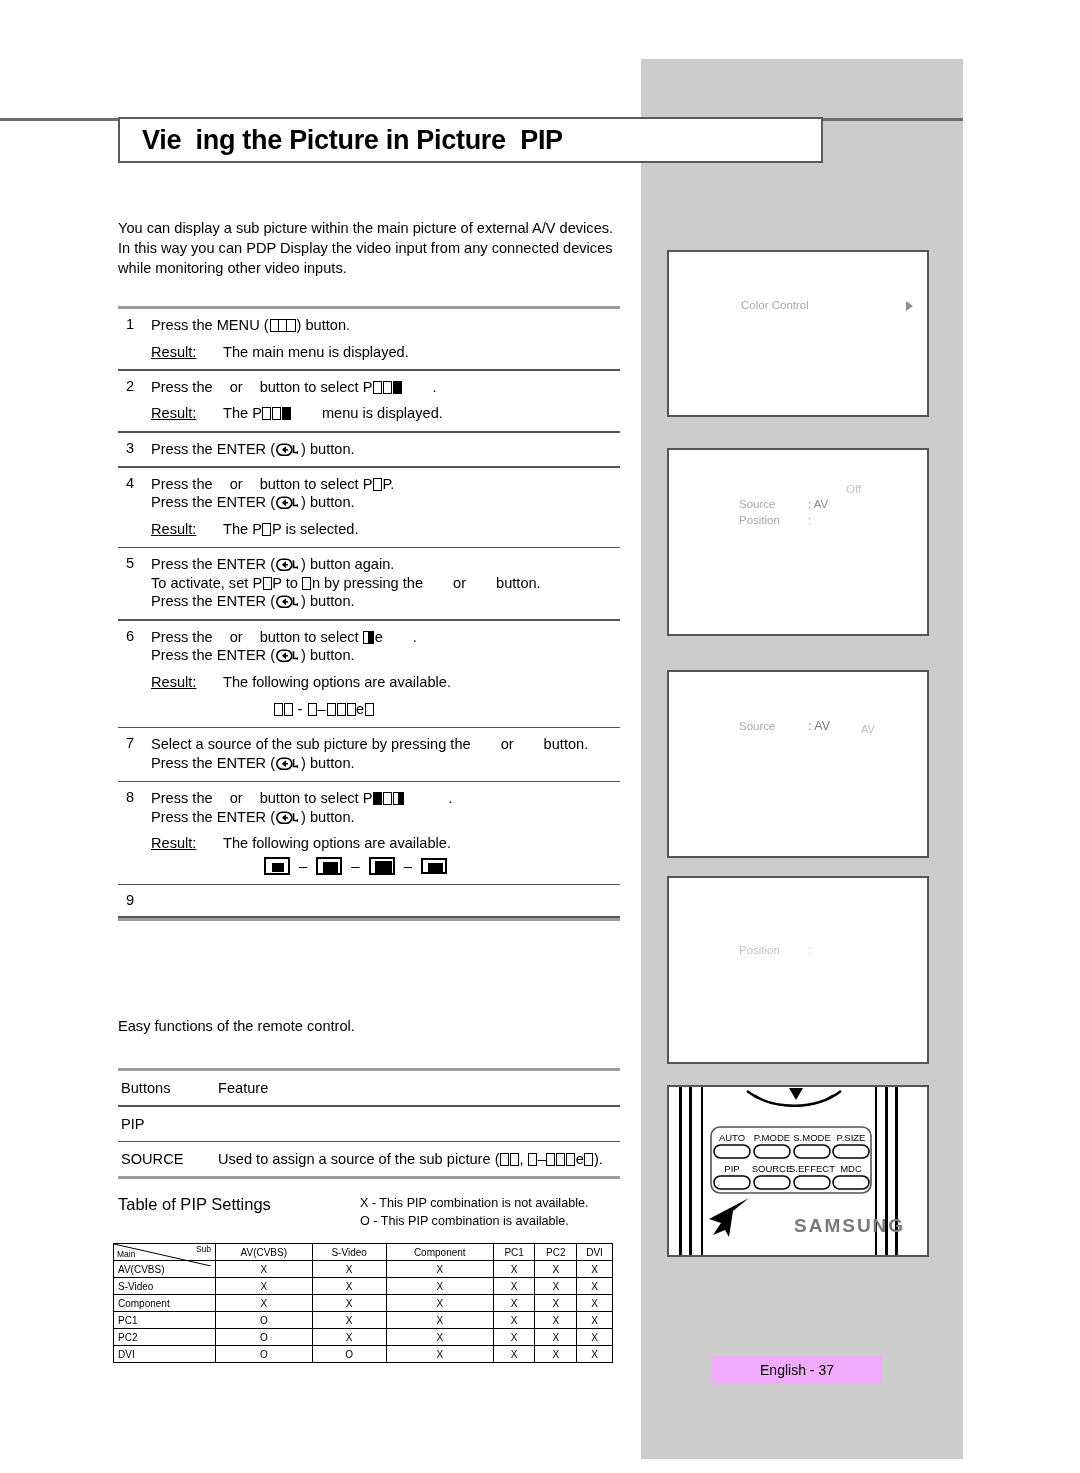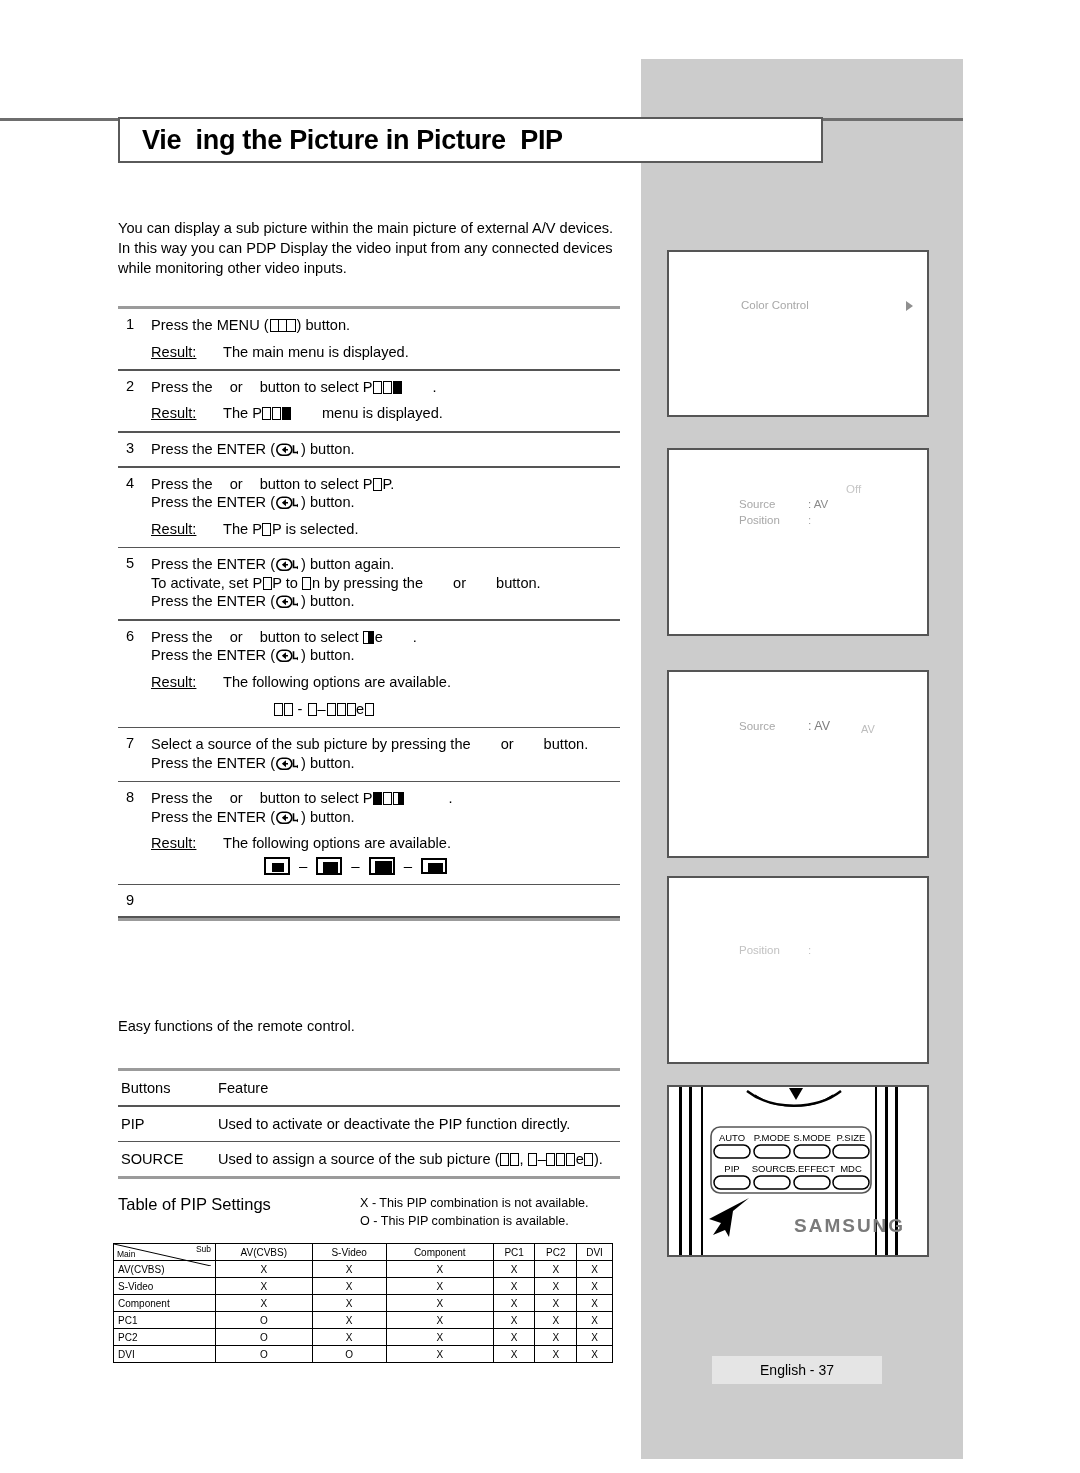--- a/index.html
+++ b/index.html
@@ -299,21 +299,21 @@
     overflow: hidden;
   }
 
   
   .page-tab {
     position: absolute;
     left: 712px;
     top: 1356px;
     width: 170px;
     height: 28px;
-    background: #e5e5e5;
+    background: #f0abfc;
     display: flex;
     align-items: center;
     justify-content: center;
     font-size: 14px;
   }
 </style>
 </head>
 <body>
 
 <div class="gray-panel"></div>
@@ -494,21 +494,20 @@
 
 <div class="btn-table">
   <div class="rule-thick"></div>
   <div class="btn-row">
     <div class="btn-col1">Buttons</div>
     <div class="btn-col2">Feature</div>
   </div>
   <div class="rule-thin"></div>
   <div class="btn-row">
     <div class="btn-col1">PIP</div>
-    <div class="btn-col2">Used to activate or deactivate the PIP function directly.</div>
   </div>
   <div class="rule-thin"></div>
   <div class="btn-row">
     <div class="btn-col1">SOURCE</div>
     <div class="btn-col2"><span>Used to assign a source of the sub picture (</span><span class="tofu"></span><span class="tofu"></span><span>,</span> <span class="tofu"></span>–<span class="tofu"></span><span class="tofu"></span><span class="tofu"></span><span>e</span><span class="tofu"></span><span>).</span></div>
   </div>
   <div class="rule-thick"></div>
 </div>
 
 <div class="tps-heading">Table of PIP Settings</div>

